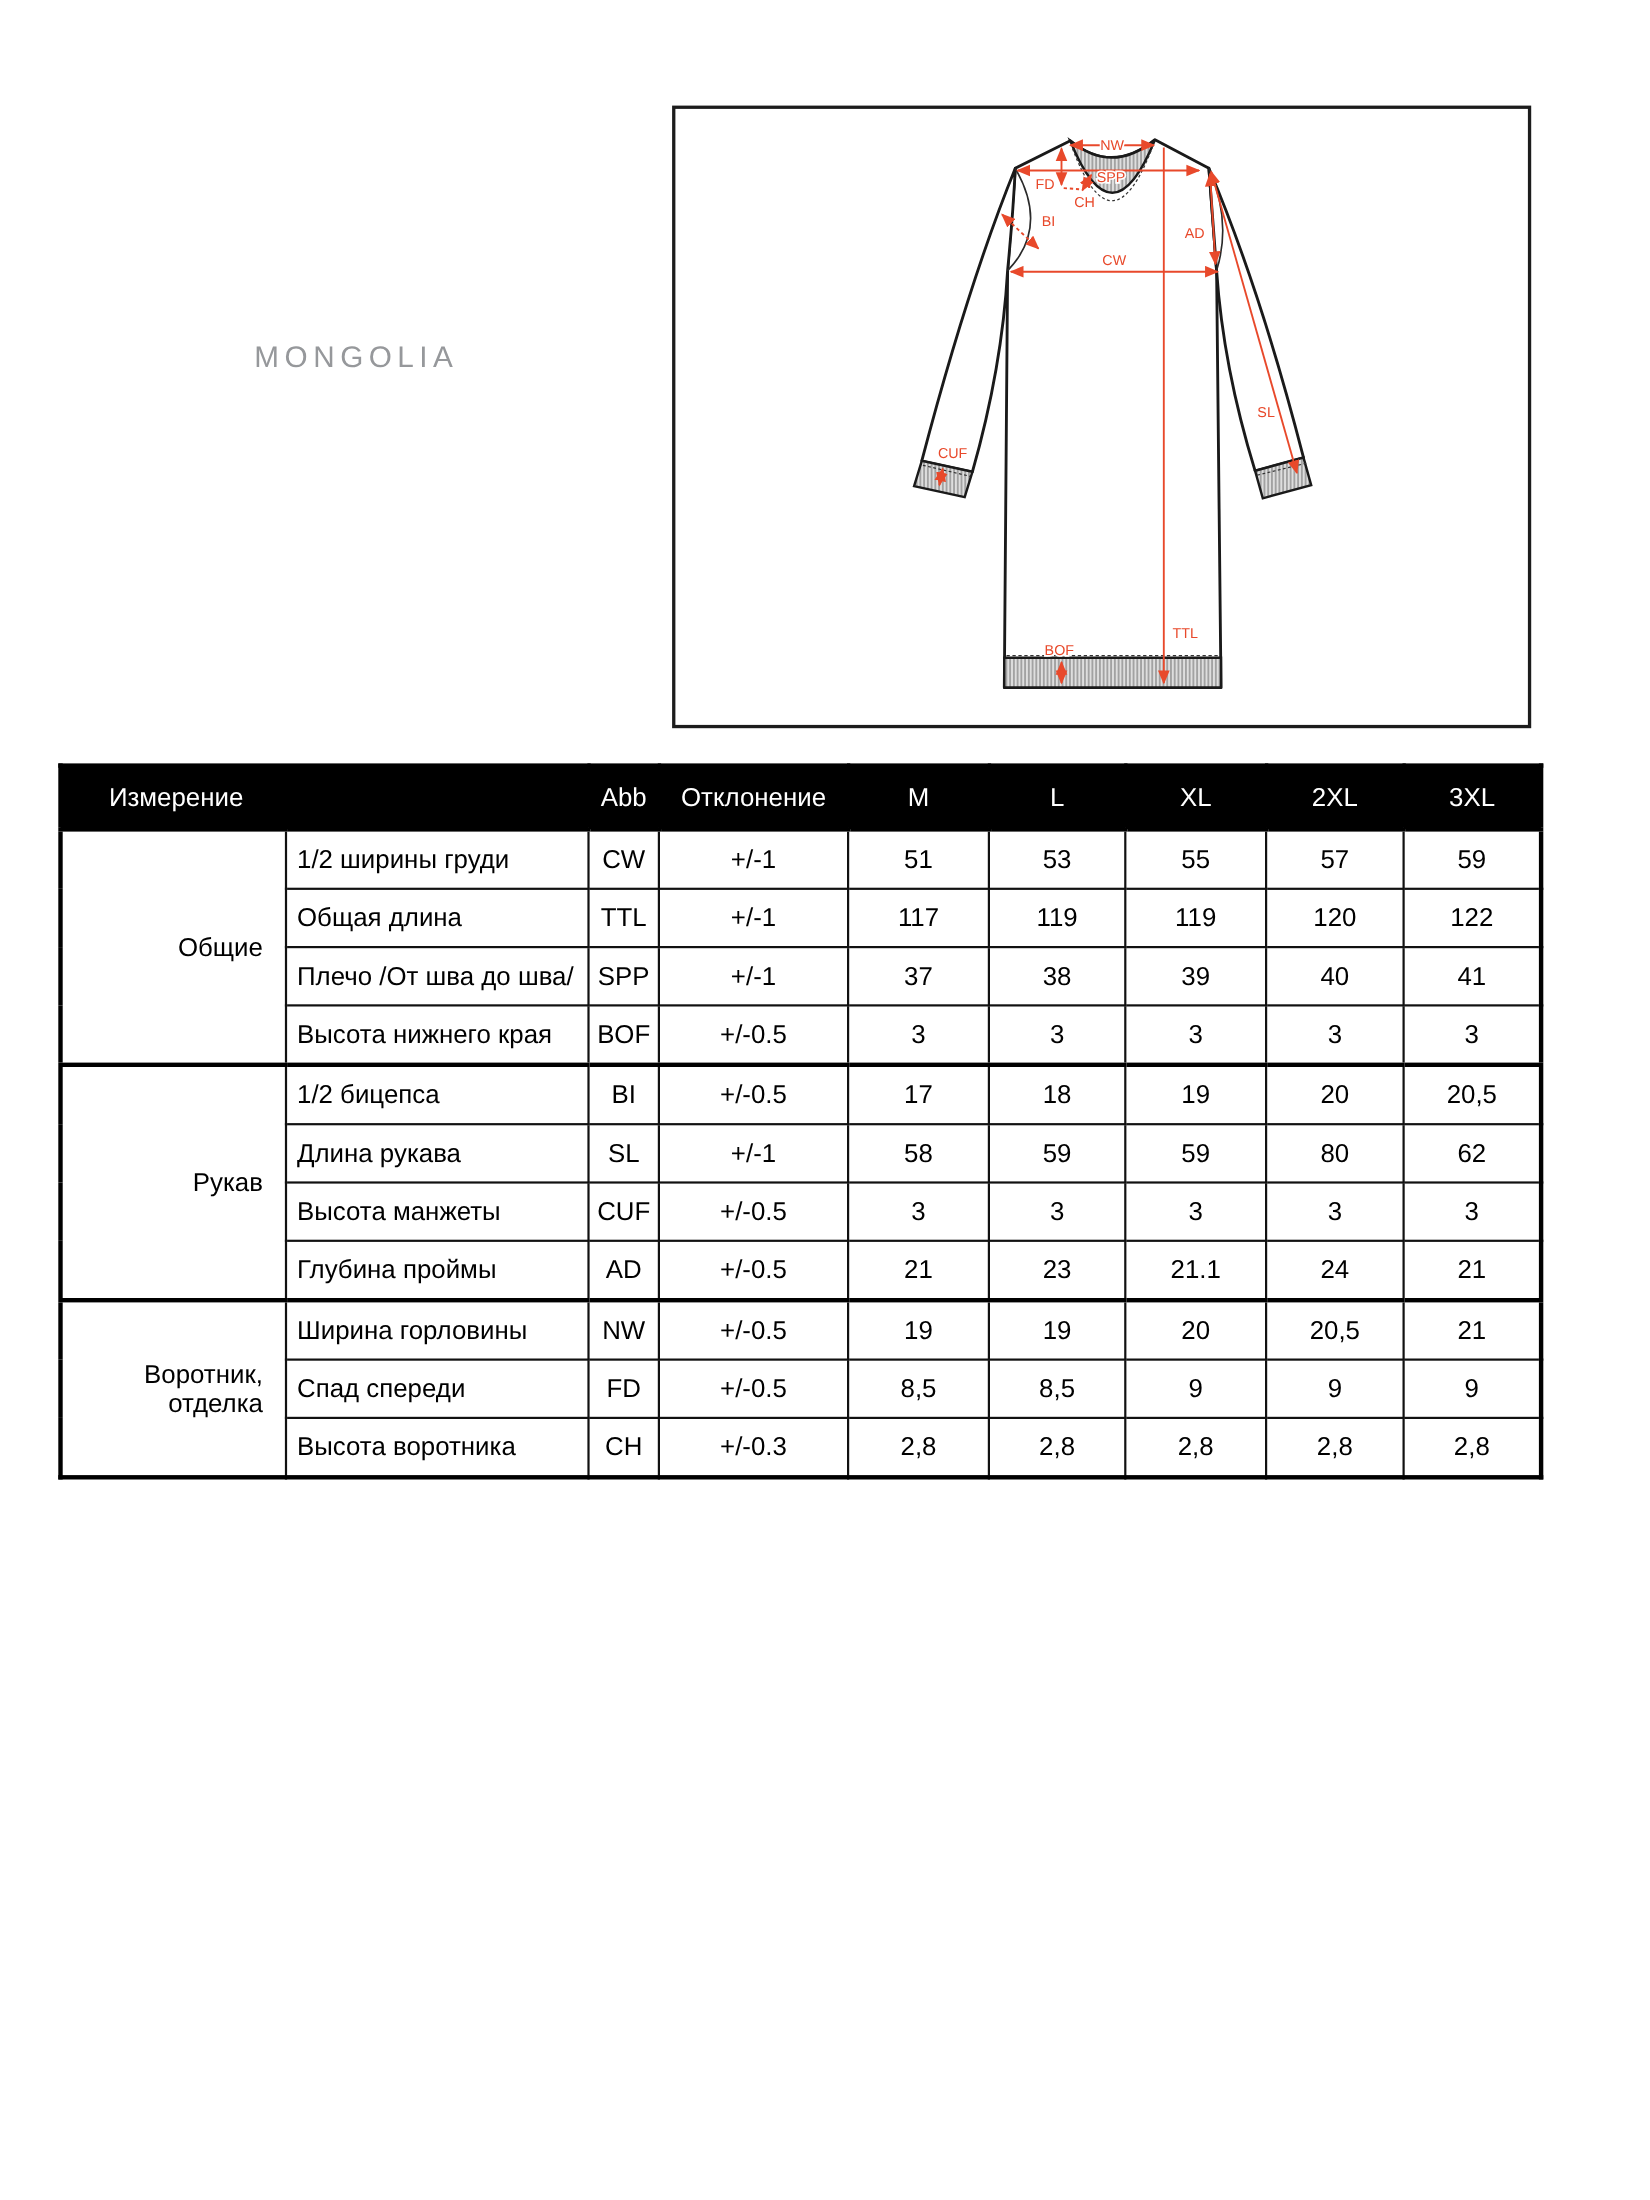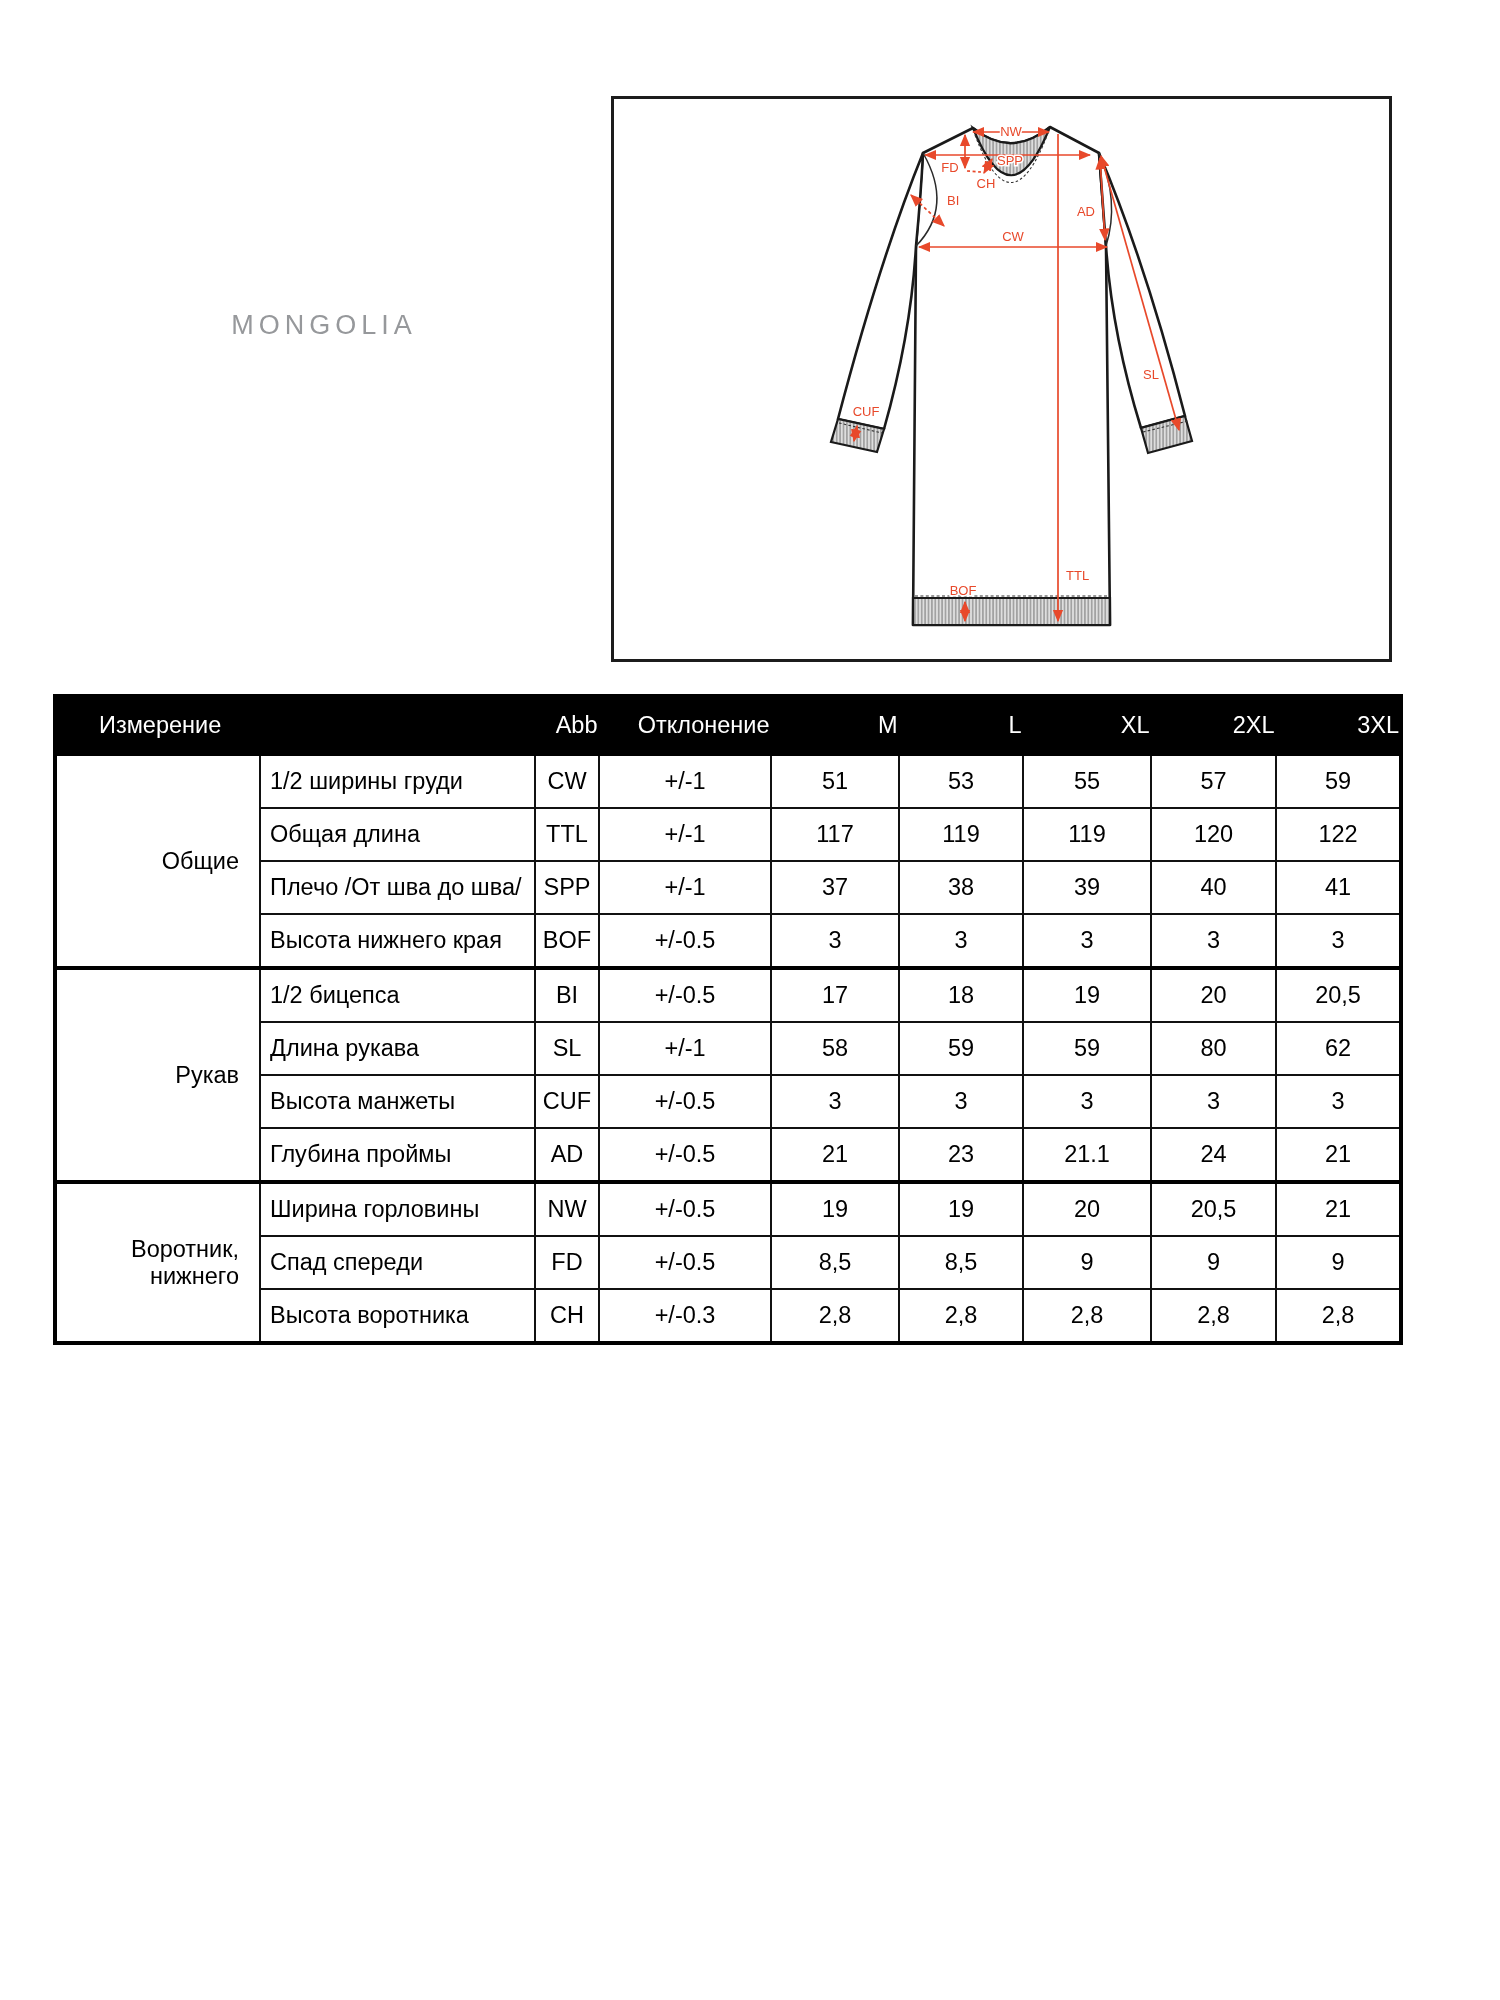--- a/index.html
+++ b/index.html
@@ -16,21 +16,21 @@
   .frame svg{display:block;}
   .sketch-label{font-size:13px;fill:#e8492b;paint-order:stroke;stroke:#ffffff;stroke-width:3px;font-family:"Liberation Sans",sans-serif;}
   
   table.spec{
     position:absolute;left:53px;top:694px;width:1346px;
     border-collapse:collapse;table-layout:fixed;font-size:23.5px;
     border:4px solid #000;
   }
   table.spec th{
     background:#000;color:#fff;font-weight:400;height:54px;
-    text-align:right;vertical-align:middle;border:3px solid #000;padding:0;
+    text-align:center;vertical-align:middle;border:3px solid #000;padding:0;
   }
   table.spec th.h-measure{text-align:left;padding-left:42px;}
   table.spec td{
     border:2.4px solid #111;height:51px;text-align:center;vertical-align:middle;
     padding:0;background:#fff;
   }
   table.spec td.name{text-align:left;padding-left:9px;}
   table.spec td.group{text-align:right;padding:0 20px;}
   table.spec tr.group-start td{border-top:4px solid #000;}
 </style>
@@ -203,21 +203,21 @@
         <td class="name">Глубина проймы</td>
         <td>AD</td>
         <td>+/-0.5</td>
         <td>21</td>
         <td>23</td>
         <td>21.1</td>
         <td>24</td>
         <td>21</td>
       </tr>
       <tr class="group-start">
-        <td class="group" rowspan="3">Воротник, нижнего</td>
+        <td class="group" rowspan="3">Воротник, отделка</td>
         <td class="name">Ширина горловины</td>
         <td>NW</td>
         <td>+/-0.5</td>
         <td>19</td>
         <td>19</td>
         <td>20</td>
         <td>20,5</td>
         <td>21</td>
       </tr>
       <tr>

